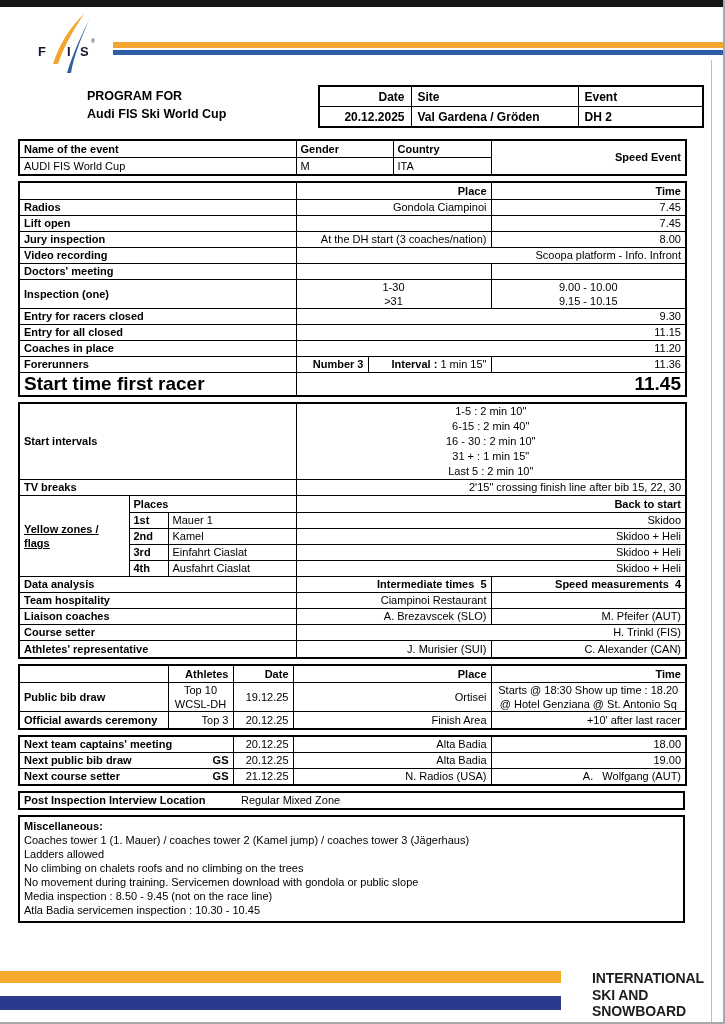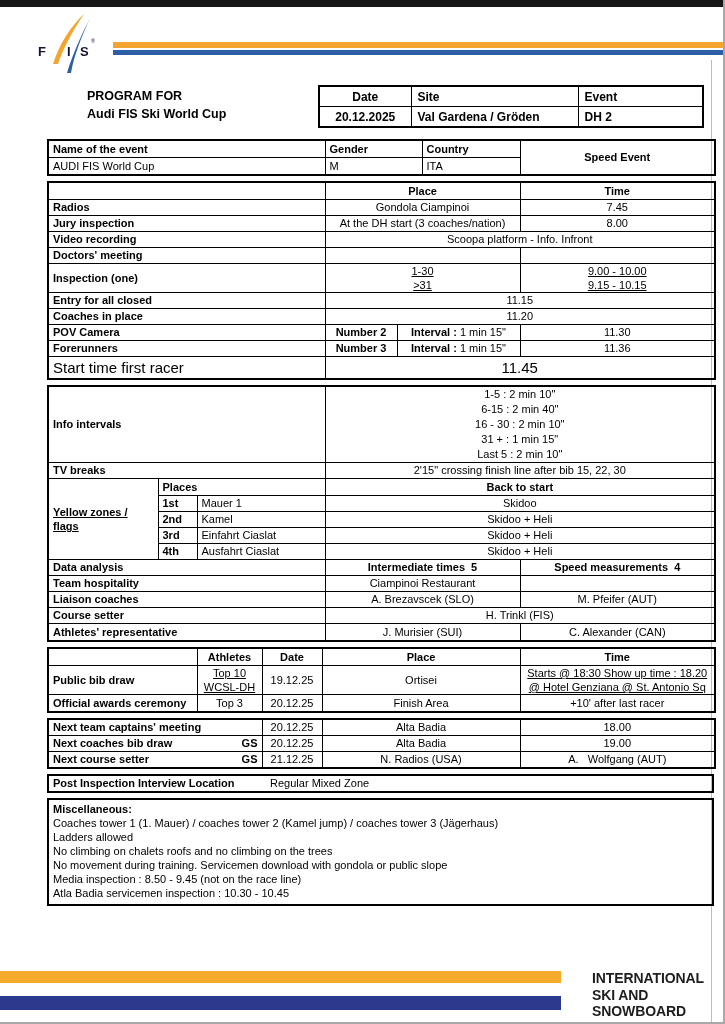--- a/index.html
+++ b/index.html
@@ -8,28 +8,28 @@
         border-right:2px solid #a8a8a8;border-bottom:2px solid #a8a8a8;}
   .topbar{position:absolute;left:0;top:0;width:100%;height:7px;background:#161616;}
   .paper-edge{position:absolute;left:711px;top:60px;bottom:0;width:1px;background:#bdbdbd;}
   .logo{position:absolute;left:36px;top:12px;width:66px;height:62px;}
   .stripe{position:absolute;left:113px;right:0;}
   .stripe.orange{top:42px;height:6px;background:#F3A52F;}
   .stripe.blue{top:50px;height:5px;background:#2E5FA6;}
   .title{position:absolute;left:87px;top:87px;font-size:12.5px;font-weight:bold;line-height:18px;}
   .dse{position:absolute;left:318px;top:85px;width:384px;border-collapse:collapse;table-layout:fixed;border:2px solid #000;}
   .dse td{border:1px solid #000;font-size:12px;font-weight:bold;height:19px;padding:0 6px;vertical-align:middle;white-space:nowrap;overflow:hidden;}
-  .content{position:absolute;left:47px;top:139px;width:598px;}
+  .content{position:absolute;left:18px;top:139px;width:598px;}
   .content table{border-collapse:collapse;table-layout:fixed;width:667px;border:2px solid #000;margin-bottom:5px;}
   .content td{border:1px solid #000;font-size:11px;height:15px;padding:0 4px;vertical-align:middle;white-space:nowrap;overflow:hidden;line-height:1.15;}
   .b{font-weight:bold;}
-  .c{text-align:center;}
+  .c{text-align:right;}
   .h16 td{height:16px;}
-  .two div{line-height:14px;text-align:center;text-decoration:underline;}
-  .big td{font-size:15px;font-weight:normal;height:21px;}
+  .two div{line-height:14px;text-align:center;}
+  .big td{font-size:19px;font-weight:bold;height:21px;}
   .si div{line-height:15px;text-align:center;}
   .yzl div{line-height:14px;font-weight:bold;text-decoration:underline;}
   .flexcell{display:flex;justify-content:space-between;align-items:center;}
   .plain{border:2px solid #000;margin-bottom:3px;}
   .plain td{border:none;}
   .misc-line{line-height:14px;padding:0;}
   .bar{position:absolute;left:0;width:561px;}
   .bar.orange{top:971px;height:12px;background:#F6AA2C;}
   .bar.navy{top:996px;height:14px;background:#2B3A8C;}
   .footer-text{position:absolute;left:592px;top:970px;font-size:14px;font-weight:bold;line-height:16.7px;color:#1d1d1d;letter-spacing:-0.1px;}
@@ -113,20 +113,25 @@
         <td></td>
         <td class="b c" colspan="2">Place</td>
         <td class="b c">Time</td>
       </tr>
       <tr>
         <td class="b">Radios</td>
         <td class="c" colspan="2">Gondola Ciampinoi</td>
         <td class="c">7.45</td>
       </tr>
       <tr>
+        <td class="b">Lift open</td>
+        <td colspan="2"></td>
+        <td class="c">7.45</td>
+      </tr>
+      <tr>
         <td class="b">Jury inspection</td>
         <td class="c" colspan="2">At the DH start (3 coaches/nation)</td>
         <td class="c">8.00</td>
       </tr>
       <tr>
         <td class="b">Video recording</td>
         <td class="c" colspan="3">Scoopa platform - Info. Infront</td>
       </tr>
       <tr>
         <td class="b">Doctors' meeting</td>
@@ -138,32 +143,30 @@
         <td class="two" colspan="2">
           <div>1-30</div>
           <div>&gt;31</div>
         </td>
         <td class="two">
           <div>9.00 - 10.00</div>
           <div>9.15 - 10.15</div>
         </td>
       </tr>
       <tr>
+        <td class="b">Entry for racers closed</td>
+        <td class="c" colspan="3">9.30</td>
+      </tr>
+      <tr>
         <td class="b">Entry for all closed</td>
         <td class="c" colspan="3">11.15</td>
       </tr>
       <tr>
         <td class="b">Coaches in place</td>
         <td class="c" colspan="3">11.20</td>
-      </tr>
-      <tr>
-        <td class="b">POV Camera</td>
-        <td class="b c">Number 2</td>
-        <td class="c"><span class="b">Interval :</span> <span>1 min 15"</span></td>
-        <td class="c">11.30</td>
       </tr>
       <tr>
         <td class="b">Forerunners</td>
         <td class="b c">Number 3</td>
         <td class="c"><span class="b">Interval :</span> <span>1 min 15"</span></td>
         <td class="c">11.36</td>
       </tr>
       <tr class="big">
         <td>Start time first racer</td>
         <td class="c" colspan="3">11.45</td>
@@ -174,21 +177,21 @@
     <table>
       <colgroup>
           <col style="width:110px">
           <col style="width:39px">
           <col style="width:128px">
           <col style="width:195px">
           <col style="width:195px">
         </colgroup>
       <tbody>
           <tr>
-        <td class="b" colspan="3">Info intervals</td>
+        <td class="b" colspan="3">Start intervals</td>
         <td class="si" colspan="2">
           <div>1-5 : 2 min 10"</div>
           <div>6-15 : 2 min 40"</div>
           <div>16 - 30 : 2 min 10"</div>
           <div>31 + : 1 min 15"</div>
           <div>Last 5 : 2 min 10"</div>
         </td>
       </tr>
       <tr>
         <td class="b" colspan="3">TV breaks</td>
@@ -304,21 +307,21 @@
             <span class="b"></span>
           </div>
         </td>
         <td class="c">20.12.25</td>
         <td class="c">Alta Badia</td>
         <td class="c">18.00</td>
       </tr>
       <tr>
         <td colspan="2">
           <div class="flexcell">
-            <span class="b">Next coaches bib draw</span>
+            <span class="b">Next public bib draw</span>
             <span class="b">GS</span>
           </div>
         </td>
         <td class="c">20.12.25</td>
         <td class="c">Alta Badia</td>
         <td class="c">19.00</td>
       </tr>
       <tr>
         <td colspan="2">
           <div class="flexcell">

